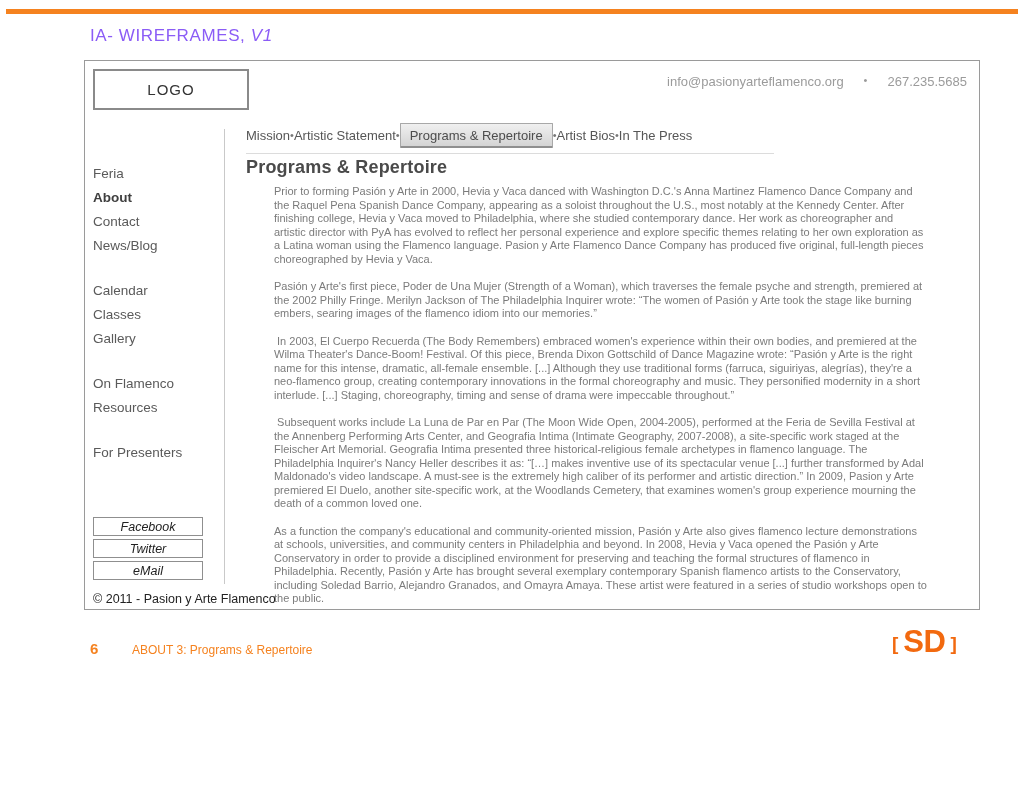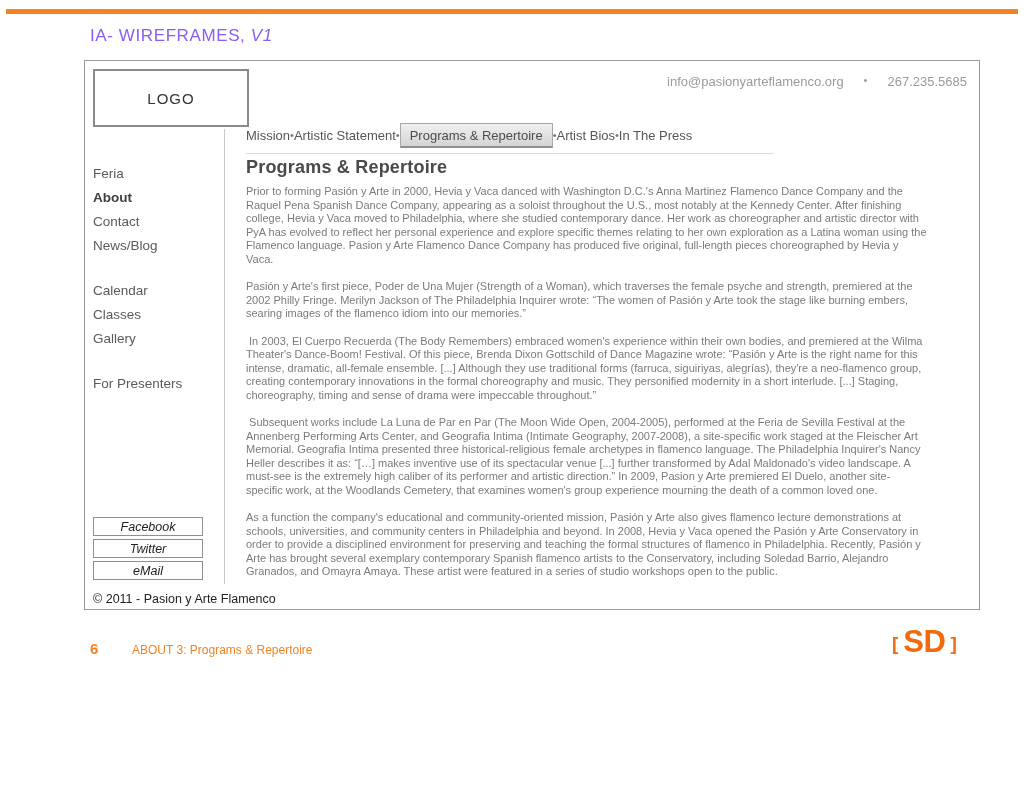--- a/index.html
+++ b/index.html
@@ -20,21 +20,21 @@
   .doc-title{
     position:absolute;left:90px;top:26px;
     font-size:17px;letter-spacing:.6px;color:#8b5cf6;
   }
   .doc-title .ver{font-style:italic;}
   .frame{
     position:absolute;left:84px;top:60px;width:896px;height:550px;
     border:1px solid #9a9a9a;background:#fff;
   }
   .logo-box{
-    position:absolute;left:8px;top:8px;width:156px;height:58px;
+    position:absolute;left:8px;top:8px;width:156px;height:41px;
     border:2px solid #8a8a8a;display:flex;align-items:center;justify-content:center;
     font-size:15px;letter-spacing:1px;color:#333;cursor:pointer;
   }
   .contact{
     position:absolute;right:12px;top:13px;font-size:13px;color:#9b9b9b;
     display:flex;gap:20px;align-items:flex-start;
   }
   .contact .sep{font-size:11px;color:#9b9b9b;}
   .site-nav{
     position:absolute;left:161px;top:60px;height:28px;
@@ -70,21 +70,21 @@
     font-size:12.5px;color:#222;cursor:pointer;background:#fff;font-style:italic;
   }
   .content-title{
     position:absolute;left:161px;top:96px;
     font-size:18px;color:#4a4a4a;letter-spacing:.2px;
   }
   .content-body{
     position:absolute;left:161px;top:124px;width:681px;
     font-size:11px;line-height:13.5px;color:#7b7b7b;
   }
-  .para{margin-bottom:14px;white-space:pre-wrap;}
+  .para{margin-bottom:14px;white-space:pre-wrap;margin-left:28px;}
   .frame-copyright{
     position:absolute;left:8px;bottom:3px;font-size:12.5px;color:#222;
   }
   .page-footer-num{
     position:absolute;left:90px;top:640px;
     font-size:15px;font-weight:bold;color:var(--accent,#F5821F);
   }
   .page-footer-label{
     position:absolute;left:132px;top:643px;
     font-size:12px;color:var(--accent,#F5821F);
@@ -145,20 +145,24 @@
       <div class="side-item bold">About</div>
       <div class="side-item">Contact</div>
       <div class="side-item">News/Blog</div>
     </div>
     <div class="side-group">
       <div class="side-item">Calendar</div>
       <div class="side-item">Classes</div>
       <div class="side-item">Gallery</div>
     </div>
     <div class="side-group">
+      <div class="side-item">On Flamenco</div>
+      <div class="side-item">Resources</div>
+    </div>
+    <div class="side-group">
       <div class="side-item">For Presenters</div>
     </div>
   </div>
 
   <div class="social">
     <div class="social-btn">Facebook</div>
     <div class="social-btn">Twitter</div>
     <div class="social-btn">eMail</div>
   </div>
 

